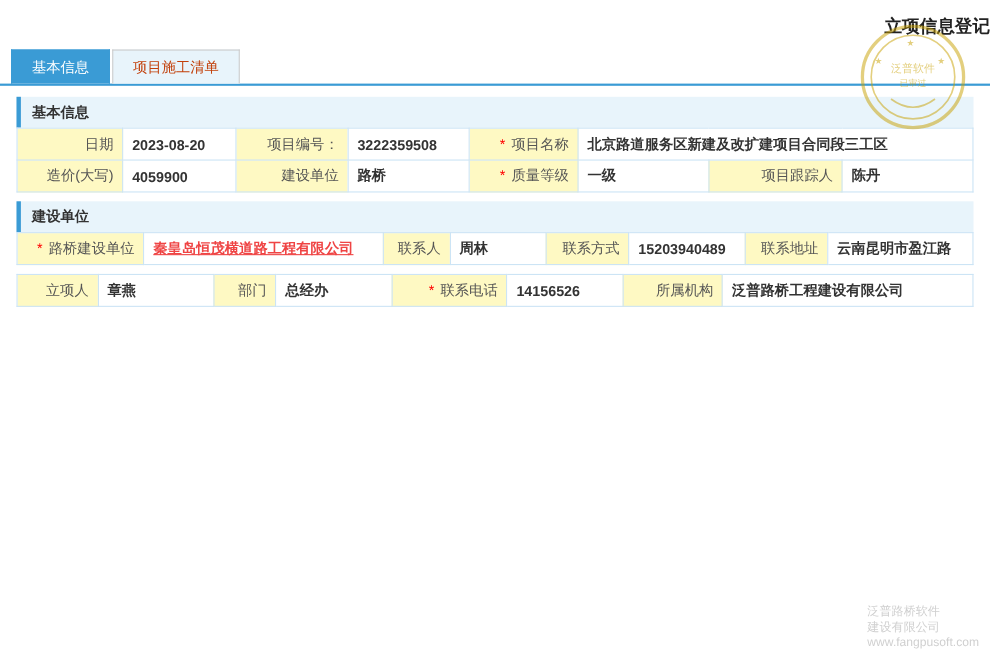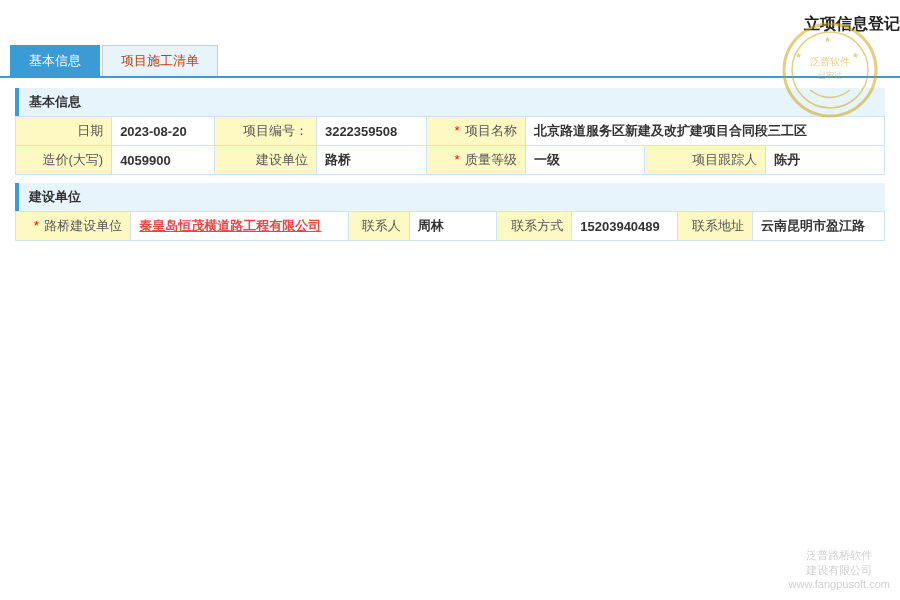--- a/index.html
+++ b/index.html
@@ -106,21 +106,20 @@
     }
 
     
     .watermark {
       position: absolute;
       bottom: 10px;
       right: 10px;
       opacity: 0.4;
       font-size: 11px;
       color: #888;
-      text-align: center;
       pointer-events: none;
     }
 
     .section-block {
       margin-bottom: 8px;
     }
   </style>
 </head>
 <body>
 
@@ -178,20 +177,34 @@
         <td class="label">联系方式</td>
         <td class="value">15203940489</td>
         <td class="label">联系地址</td>
         <td class="value">云南昆明市盈江路</td>
       </tr>
     </tbody>
       </table>
   </div>
 
   <div class="section-block">
+    <table class="info-table">
+      <tbody>
+          <tr>
+        <td class="label">立项人</td>
+        <td class="value">章燕</td>
+        <td class="label">部门</td>
+        <td class="value">总经办</td>
+        <td class="label"><span class="required">*</span> 联系电话</td>
+        <td class="value">14156526</td>
+        <td class="label">所属机构</td>
+        <td class="value">泛普路桥工程建设有限公司</td>
+      </tr>
+    </tbody>
+      </table>
   </div>
 
 </div>
 
 <svg class="stamp" viewBox="0 0 100 100">
   <circle cx="50" cy="50" r="46" fill="none" stroke="#c8a000" stroke-width="3"></circle>
   <circle cx="50" cy="50" r="38" fill="none" stroke="#c8a000" stroke-width="1.5"></circle>
   <text x="50" y="45" text-anchor="middle" font-size="10" fill="#c8a000" font-family="Microsoft YaHei, Arial">泛普软件</text>
   <text x="50" y="58" text-anchor="middle" font-size="8" fill="#c8a000" font-family="Microsoft YaHei, Arial">已审过</text>
   <path d="M30,70 Q50,85 70,70" fill="none" stroke="#c8a000" stroke-width="1.5"></path>

